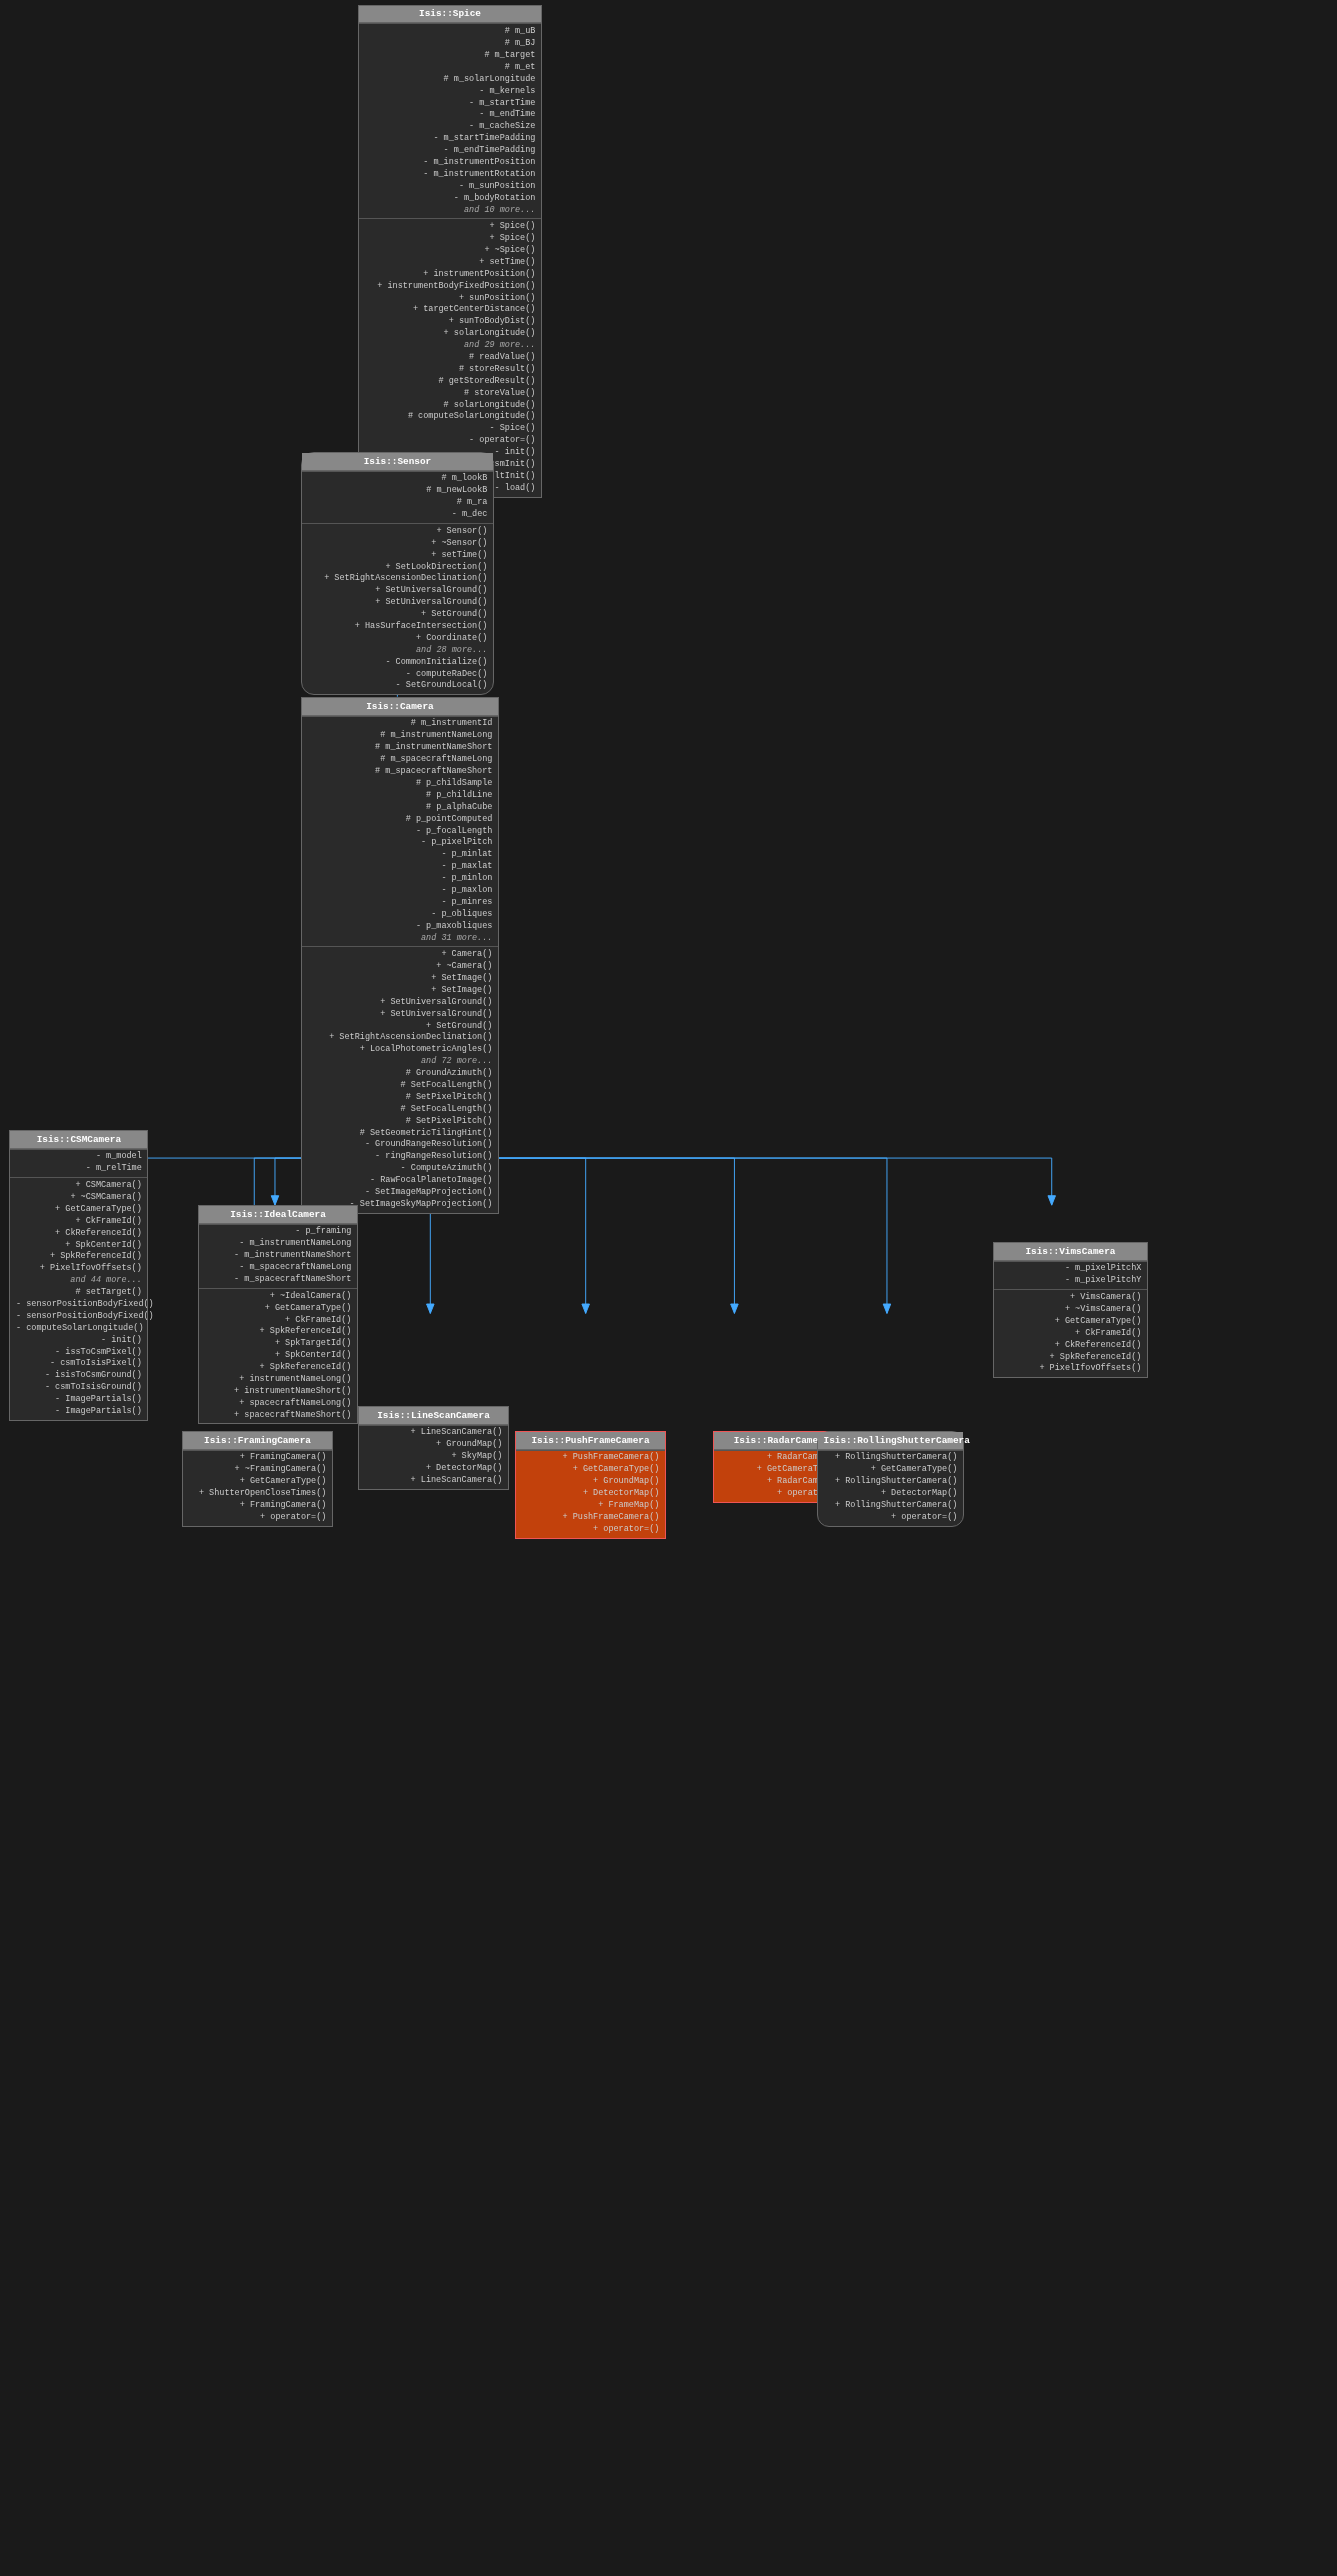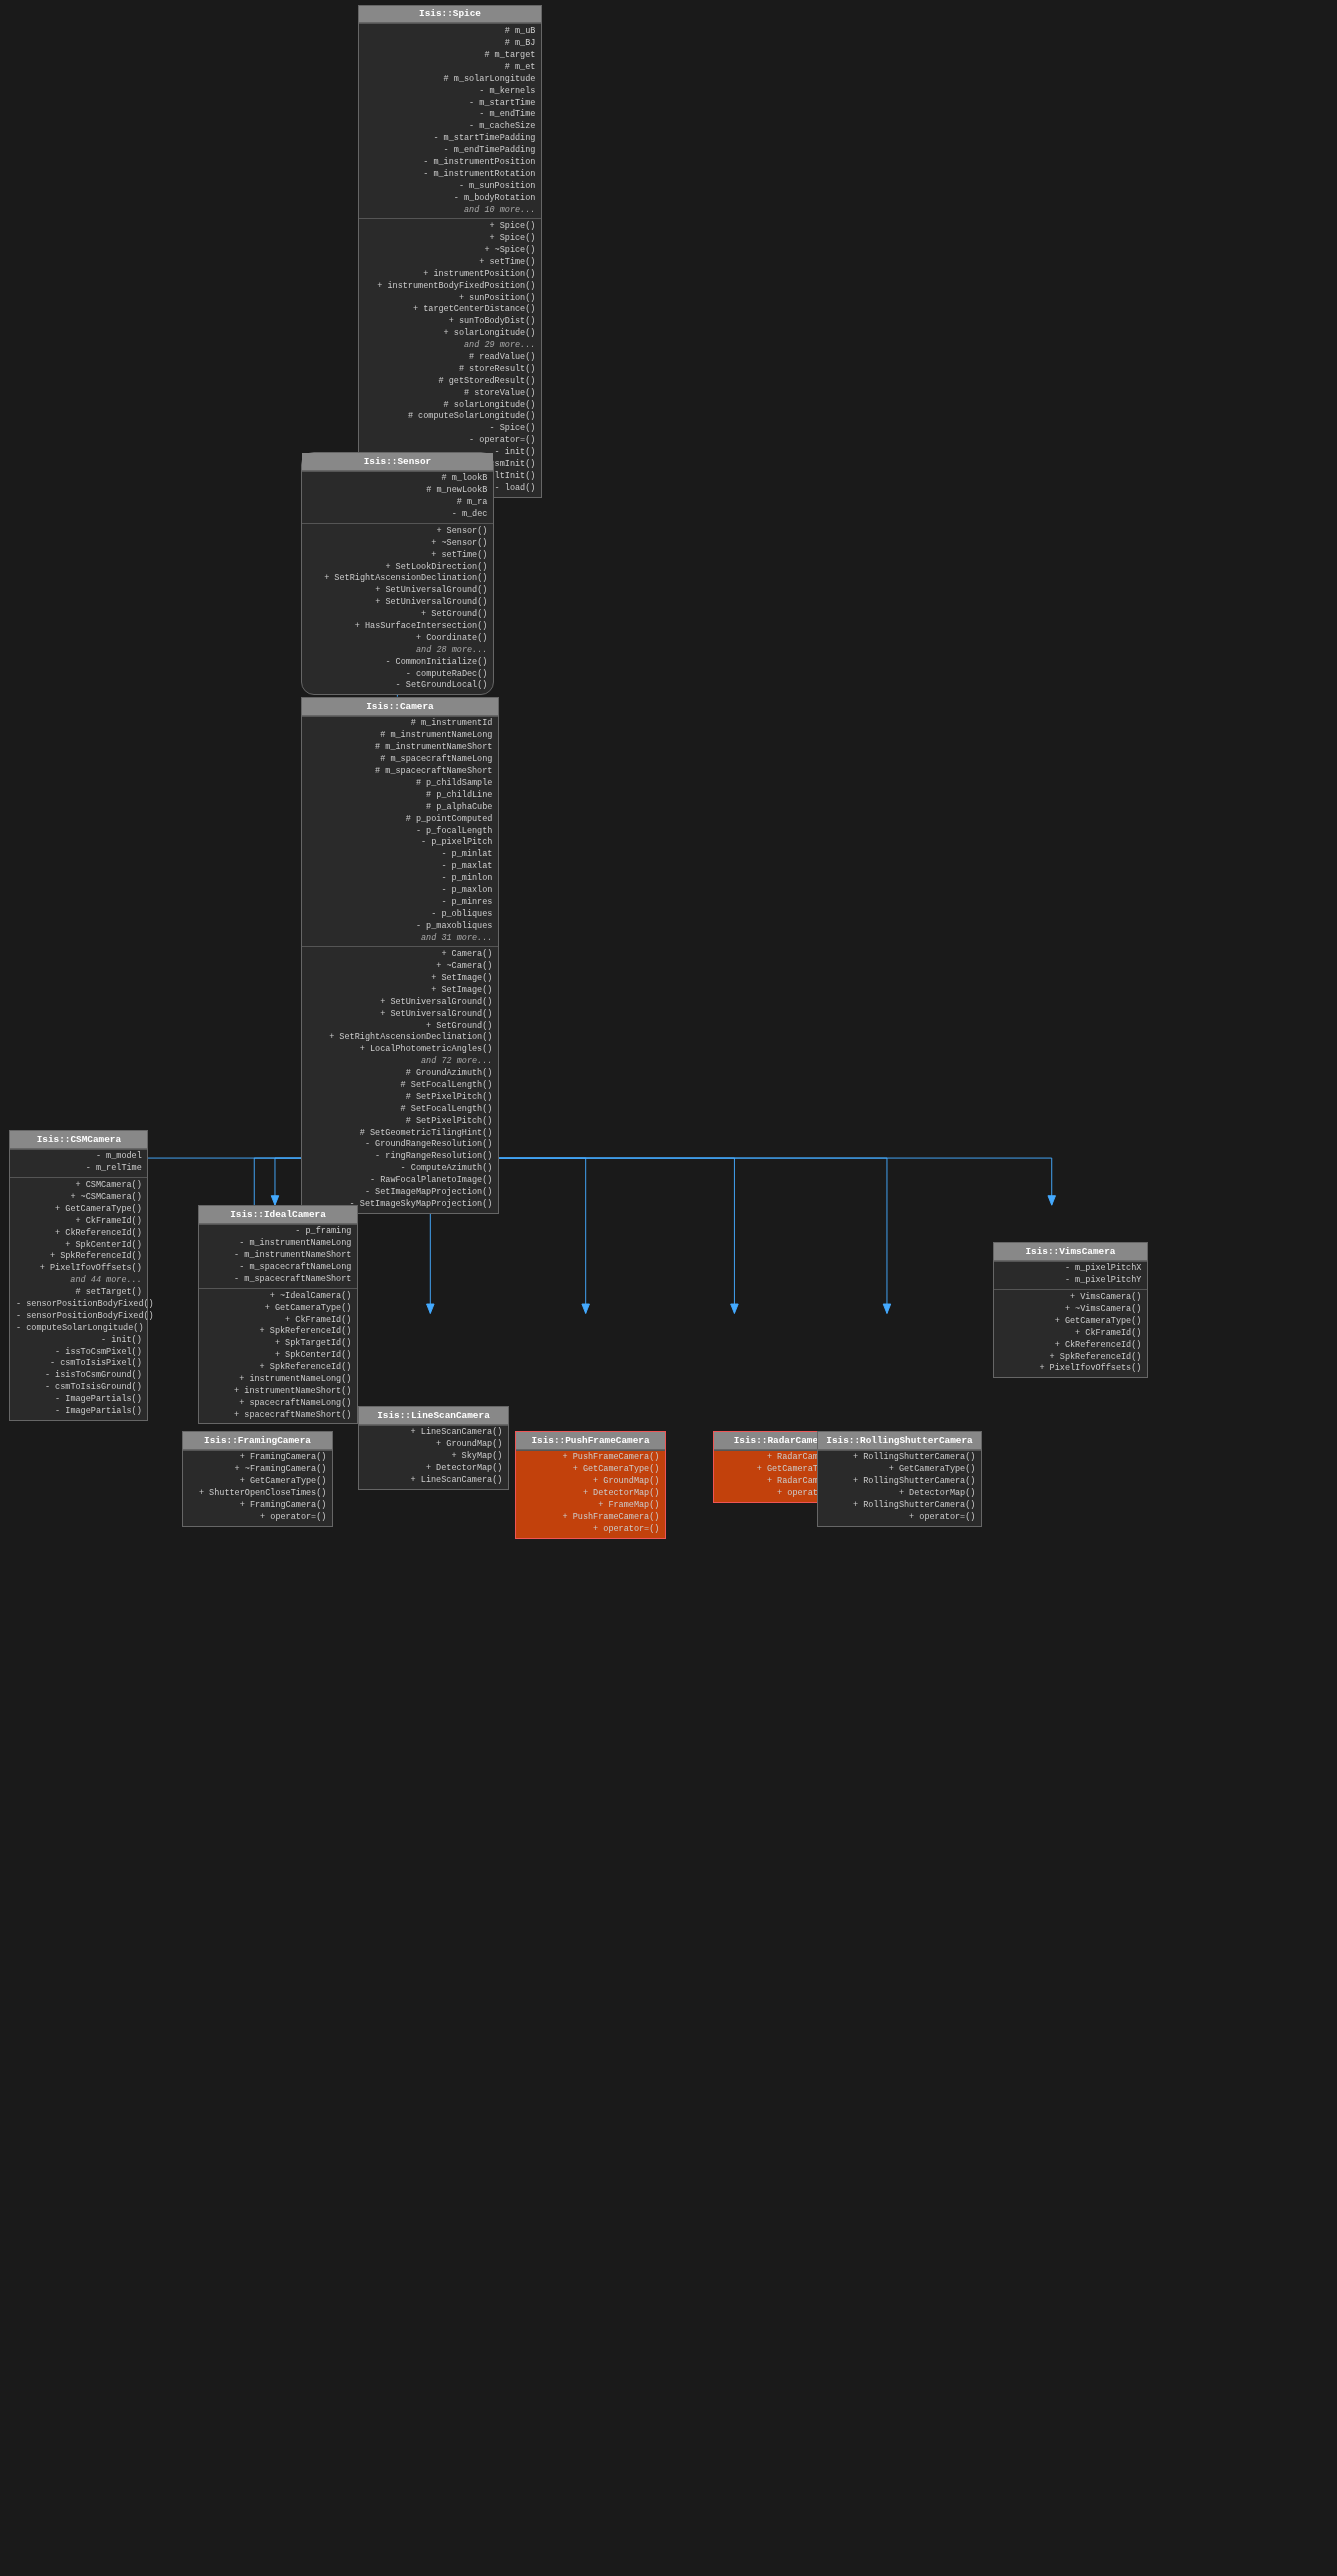--- a/index.html
+++ b/index.html
@@ -323,21 +323,21 @@
   <div class="uml-box highlighted" style="left:673px; top:1431px; width:137px;margin-left:40px;">
     <div class="uml-title">Isis::RadarCamera</div>
     <div class="uml-section">
       <div class="uml-item plus">+ RadarCamera()</div>
       <div class="uml-item plus">+ GetCameraType()</div>
       <div class="uml-item plus">+ RadarCamera()</div>
       <div class="uml-item plus">+ operator=()</div>
     </div>
   </div>
 
-  <div class="uml-box" style="left:817px; top:1431px; width:165px;">
+  <div class="uml-box" style="left:817px; top:1431px; width:147px;border-radius:12px;">
     <div class="uml-title">Isis::RollingShutterCamera</div>
     <div class="uml-section">
       <div class="uml-item plus">+ RollingShutterCamera()</div>
       <div class="uml-item plus">+ GetCameraType()</div>
       <div class="uml-item plus">+ RollingShutterCamera()</div>
       <div class="uml-item plus">+ DetectorMap()</div>
       <div class="uml-item plus">+ RollingShutterCamera()</div>
       <div class="uml-item plus">+ operator=()</div>
     </div>
   </div>

